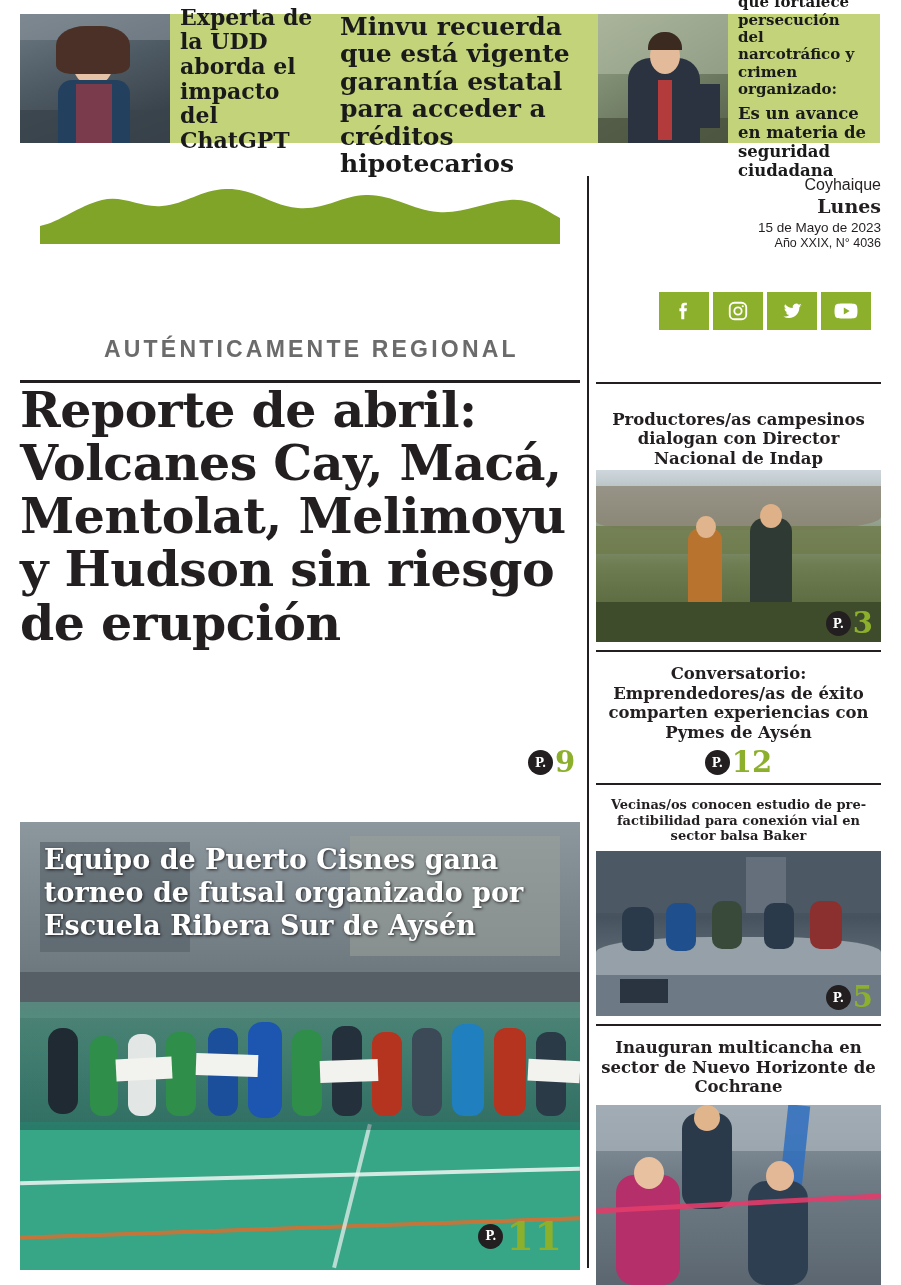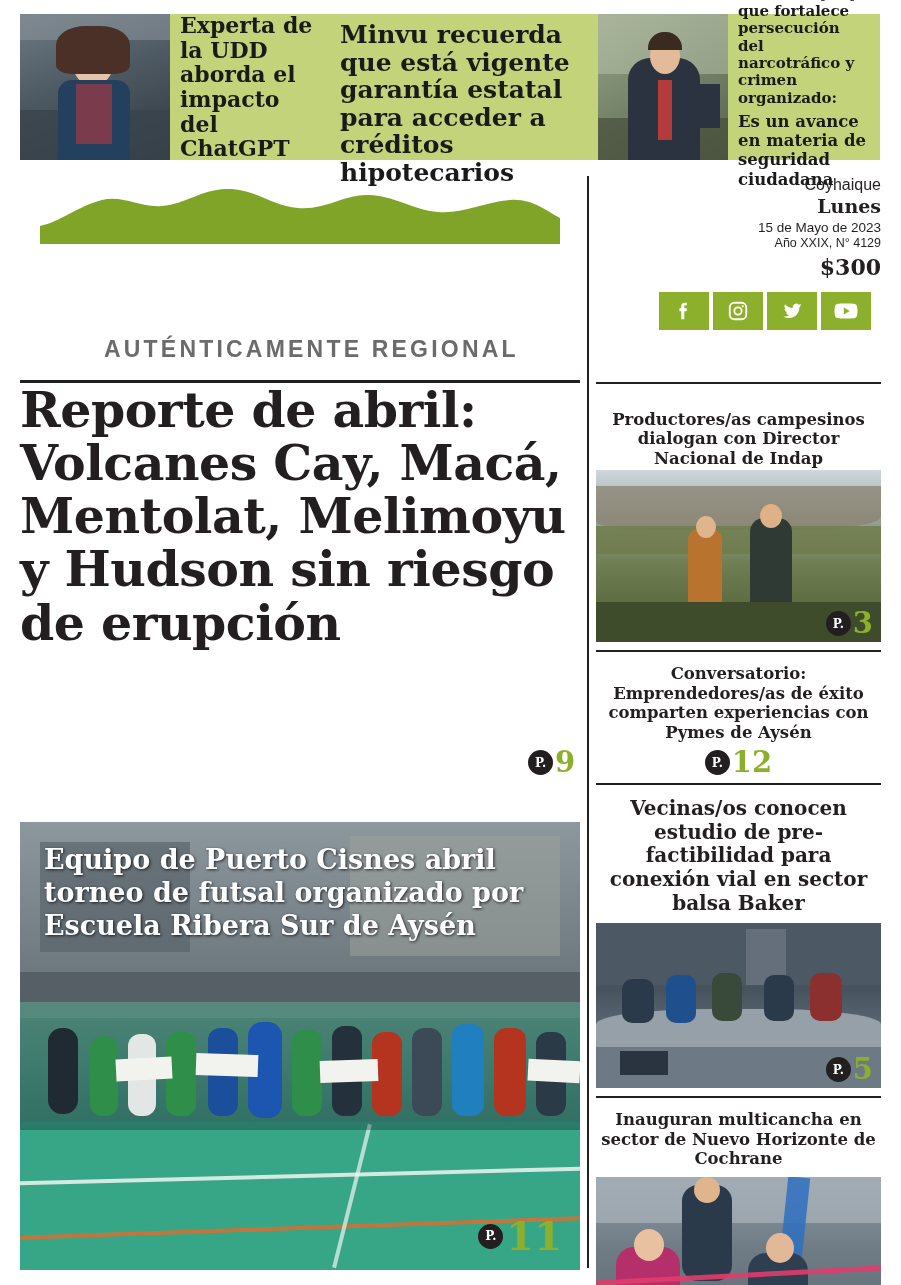--- a/index.html
+++ b/index.html
@@ -6,21 +6,21 @@
   body{
     width:901px;height:1285px;
     background:#ffffff;
     font-family:"Liberation Sans", sans-serif;
     overflow:hidden;
     position:relative;
   }
   .page{position:relative;width:901px;height:1285px;}
 
   
-  .topstrip{position:absolute;left:20px;top:14px;width:860px;height:146px;display:flex;}
+  .topstrip{position:absolute;left:20px;top:14px;width:860px;height:129px;display:flex;}
   .ts-photo{position:relative;overflow:hidden;background:#4a4a52;}
   .ts-text{background:#c3d37a;display:flex;align-items:center;}
   .ts-text .inner{padding:6px 10px;}
   .ts-text .hl{
     font-family:"DejaVu Serif", serif;
     font-weight:bold;color:#1a1a1a;
   }
 
   .strip1-photo{width:150px;}
   .strip1-text{width:160px;}
@@ -150,22 +150,21 @@
     <svg class="mh-hills" viewBox="0 0 520 60" preserveAspectRatio="none">
       <path d="M0,58 L0,40 C20,36 38,20 62,14 C84,9 100,22 122,20 C146,18 160,4 186,3 C214,2 232,20 258,22 C286,24 300,10 326,9 C352,8 372,24 398,26 C424,28 444,16 470,14 C492,12 508,26 520,32 L520,58 Z" fill="#7fa428"></path>
     </svg>
     <div class="mh-sub">AUTÉNTICAMENTE REGIONAL</div>
   </div>
 
   <div class="hdr-right">
     <div class="city">Coyhaique</div>
     <div class="day">Lunes</div>
     <div class="date">15 de Mayo de 2023</div>
-    <div class="year">Año XXIX, N° 4129</div>
-    <div class="price">$300</div>
+    <div class="year">Año XXIX, N° 4036</div>
   </div>
 
   <div class="social">
     <div class="soc">
       <svg width="22" height="24" viewBox="0 0 24 24" fill="#fff">
           <path d="M15.5 3h-3.1C10 3 9 4.6 9 6.6V9H7v3.2h2V21h3.3v-8.8h2.5l.4-3.2h-2.9V7c0-.7.2-1.2 1.2-1.2h1.6V3z"></path>
         </svg>
     </div>
     <div class="soc">
       <svg width="22" height="22" viewBox="0 0 24 24" fill="none" stroke="#fff" stroke-width="2">
@@ -225,21 +224,21 @@
     <div class="blob" style="left:392px;top:206px;width:30px;height:88px;background:#3b4a56;border-radius:12px;"></div>
     <div class="blob" style="left:432px;top:202px;width:32px;height:92px;background:#1f7fbf;border-radius:12px;"></div>
     <div class="blob" style="left:474px;top:206px;width:32px;height:88px;background:#b5341f;border-radius:12px;"></div>
     <div class="blob" style="left:516px;top:210px;width:30px;height:84px;background:#2a3a46;border-radius:12px;"></div>
 
     <div class="rect" style="left:96px;top:236px;width:56px;height:22px;background:#f2f2ee;transform:rotate(-3deg);"></div>
     <div class="rect" style="left:176px;top:232px;width:62px;height:22px;background:#f2f2ee;transform:rotate(2deg);"></div>
     <div class="rect" style="left:300px;top:238px;width:58px;height:22px;background:#f2f2ee;transform:rotate(-2deg);"></div>
     <div class="rect" style="left:508px;top:238px;width:52px;height:22px;background:#f2f2ee;transform:rotate(3deg);"></div>
 
-    <div class="cap">Equipo de Puerto Cisnes abril torneo de futsal organizado por Escuela Ribera Sur de Aysén</div>
+    <div class="cap">Equipo de Puerto Cisnes gana torneo de futsal organizado por Escuela Ribera Sur de Aysén</div>
     <div class="pb">
       <span class="pb-circle">P.</span>
       <span class="pb-num">11</span>
     </div>
   </div>
 
   <div class="rcol">
 
     <div>
       <div class="rhead" style="font-size:16.5px;padding:14px 4px 2px;">Productores/as campesinos dialogan con Director Nacional de Indap</div>
@@ -265,21 +264,21 @@
       <div class="rhead" style="font-size:16.5px;padding:12px 4px 6px;">Conversatorio: Emprendedores/as de éxito comparten experiencias con Pymes de Aysén</div>
       <div class="pagebadge" style="position:relative;left:0;top:0;justify-content:center;display:flex;padding-bottom:6px;">
         <span class="pb-circle">P.</span>
         <span class="pb-num">12</span>
       </div>
     </div>
 
     <div class="divider"></div>
 
     <div>
-      <div class="rhead" style="font-size:20px;padding:12px 4px 8px;">Vecinas/os conocen estudio de pre-factibilidad para conexión vial en sector balsa Baker</div>
+      <div class="rhead" style="font-size:13px;padding:12px 4px 8px;">Vecinas/os conocen estudio de pre-factibilidad para conexión vial en sector balsa Baker</div>
       <div class="rphoto" style="height:165px;">
         <div class="sc" style="background:linear-gradient(180deg,#5d6b78 0%,#46525e 40%,#7c8890 100%);"></div>
         <div class="rect" style="left:0;top:0;width:285px;height:62px;background:#4c5864;"></div>
         <div class="rect" style="left:18px;top:8px;width:34px;height:52px;background:#2d3views;"></div>
         <div class="rect" style="left:150px;top:6px;width:40px;height:56px;background:#6b7682;opacity:.8;"></div>
         <div class="rect" style="left:0;top:86px;width:285px;height:38px;background:#95a0a8;border-radius:40% 40% 0 0;"></div>
         <div class="blob" style="left:26px;top:56px;width:32px;height:44px;background:#2b3a4a;border-radius:10px;"></div>
         <div class="blob" style="left:70px;top:52px;width:30px;height:48px;background:#1f4f8c;border-radius:10px;"></div>
         <div class="blob" style="left:116px;top:50px;width:30px;height:48px;background:#3a4a3a;border-radius:10px;"></div>
         <div class="blob" style="left:168px;top:52px;width:30px;height:46px;background:#2b3a4a;border-radius:10px;"></div>

